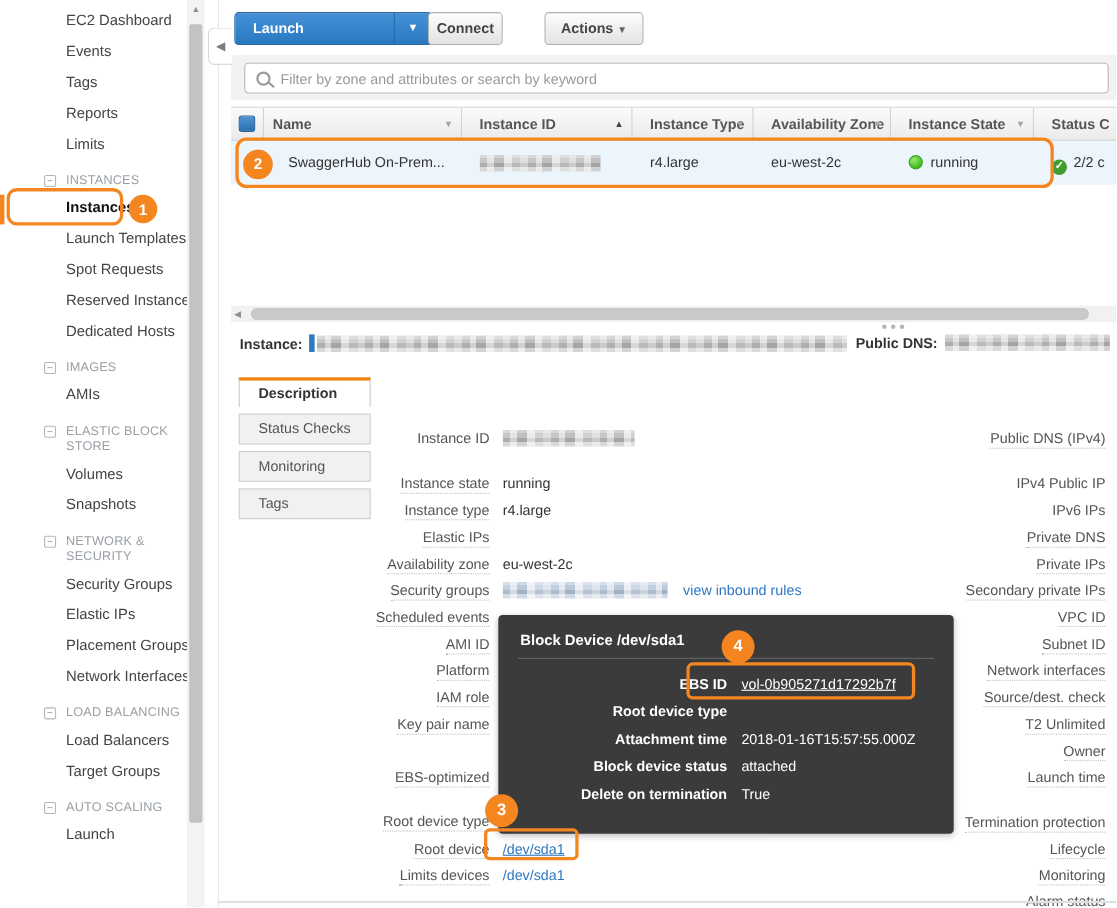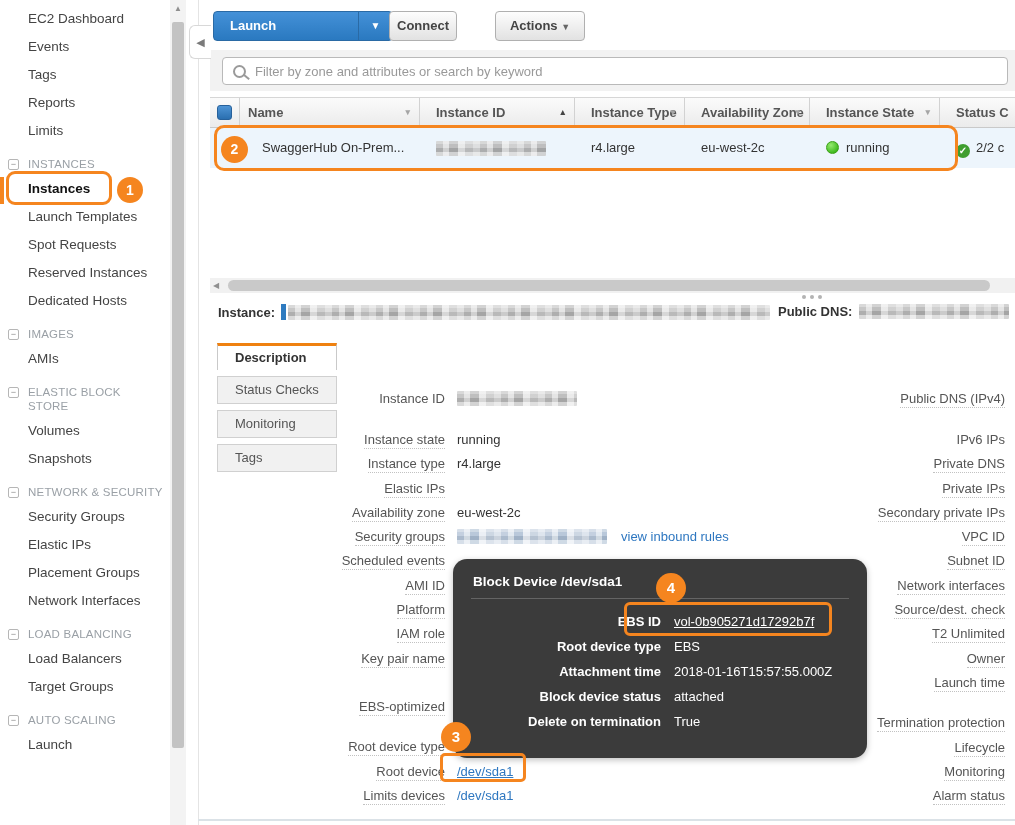--- a/index.html
+++ b/index.html
@@ -1,21 +1,21 @@
 <!DOCTYPE html>
 <html><head>
 <meta charset="utf-8">
 <style>
   * { margin:0; padding:0; box-sizing:border-box; }
   html,body { background:#fff; }
   #screen { position:relative; width:1015px; height:825px; overflow:hidden; background:#fff;
             font-family:"Liberation Sans",sans-serif; font-size:13px; color:#333; }
 
   
-  #sidebar { position:absolute; left:0; top:0; width:170px; height:825px; padding-top:5px; background:#fff; }
+  #sidebar { position:absolute; left:0; top:0; width:170px; height:825px; padding-top:5px; background:#fff;padding-left:32px; }
   .nav-item { height:28px; line-height:28px; padding-left:28px; color:#444; font-size:13.5px; white-space:nowrap; cursor:pointer; }
   .nav-item.active { font-weight:bold; color:#111; }
   .nav-section { position:relative; margin-top:8px; padding:4px 6px 4px 28px; color:#9aa0a6; font-size:11.5px; line-height:14px; letter-spacing:.2px; }
   .minus-icon { position:absolute; left:8px; top:6px; width:11px; height:11px; border:1px solid #b6b6b6; border-radius:2px;
                 font-size:9px; line-height:8px; text-align:center; color:#8a8a8a; background:#fff; }
   #active-bar { position:absolute; left:0; top:177px; width:4px; height:27px; background:#f5851f; }
 
   
   #side-scroll { position:absolute; left:170px; top:0; width:16px; height:825px; background:#f3f3f3; }
   #side-scroll .arrow { position:absolute; top:4px; left:0; width:16px; text-align:center; color:#8f8f8f; font-size:8px; }
@@ -105,21 +105,21 @@
   .fieldrow { height:24.3px; display:flex; align-items:center; }
   .flabel { width:230px; text-align:right; color:#555; flex:none; }
   .flabel .u, .frlabel .u { border-bottom:1px dotted #c2c2c2; padding-bottom:1px; }
   .fvalue { margin-left:12px; color:#333; display:flex; align-items:center; }
   .frlabel { width:470px; text-align:right; color:#555; }
   .sp17{height:17px;} .sp24{height:24px;} .sp16{height:16px;}
   a.lnk { color:#2e77c0; text-decoration:none; cursor:pointer; }
   a.lnk.ul { text-decoration:underline; }
 
   
-  #tooltip { position:absolute; left:453px; top:559px; width:414px; height:199px; background:#3b3b3b; border-radius:14px;
+  #tooltip { position:absolute; left:453px; top:559px; width:414px; height:199px; background:#3b3b3b; border-radius:4px;
              color:#fff; padding:13px 18px; z-index:5; box-shadow:0 2px 6px rgba(0,0,0,.25); }
   #tooltip h3 { font-size:13.5px; margin:2px 0 9px 2px; }
   #tooltip hr { border:none; border-top:1px solid #646464; margin-bottom:12px; }
   .trow { display:flex; line-height:22px; margin-bottom:3px; }
   .tlabel { width:190px; text-align:right; font-weight:bold; margin-right:13px; flex:none; }
   .tvalue { width:160px; }
   a.tlink { color:#fff; text-decoration:underline; cursor:pointer; }
 
   
   .ann { position:absolute; border:3px solid #f5851f; background:transparent; pointer-events:none; z-index:10; }
@@ -368,20 +368,23 @@
         </span>
     </div>
   </div>
 
   <div id="desc-right">
     <div class="fieldrow">
       <span class="frlabel"><span class="u">Public DNS (IPv4)</span></span>
     </div>
     <div class="sp17"></div>
     <div class="fieldrow">
+      <span class="frlabel"><span>IPv4 Public IP</span></span>
+    </div>
+    <div class="fieldrow">
       <span class="frlabel"><span>IPv6 IPs</span></span>
     </div>
     <div class="fieldrow">
       <span class="frlabel"><span class="u">Private DNS</span></span>
     </div>
     <div class="fieldrow">
       <span class="frlabel"><span class="u">Private IPs</span></span>
     </div>
     <div class="fieldrow">
       <span class="frlabel"><span class="u">Secondary private IPs</span></span>
@@ -424,21 +427,20 @@
 
   <div id="tooltip">
     <h3>Block Device /dev/sda1</h3>
     <hr>
     <div class="trow">
       <span class="tlabel">EBS ID</span>
       <span class="tvalue"><a class="tlink">vol-0b905271d17292b7f</a></span>
     </div>
     <div class="trow">
       <span class="tlabel">Root device type</span>
-      <span class="tvalue">EBS</span>
     </div>
     <div class="trow">
       <span class="tlabel">Attachment time</span>
       <span class="tvalue">2018-01-16T15:57:55.000Z</span>
     </div>
     <div class="trow">
       <span class="tlabel">Block device status</span>
       <span class="tvalue">attached</span>
     </div>
     <div class="trow">

